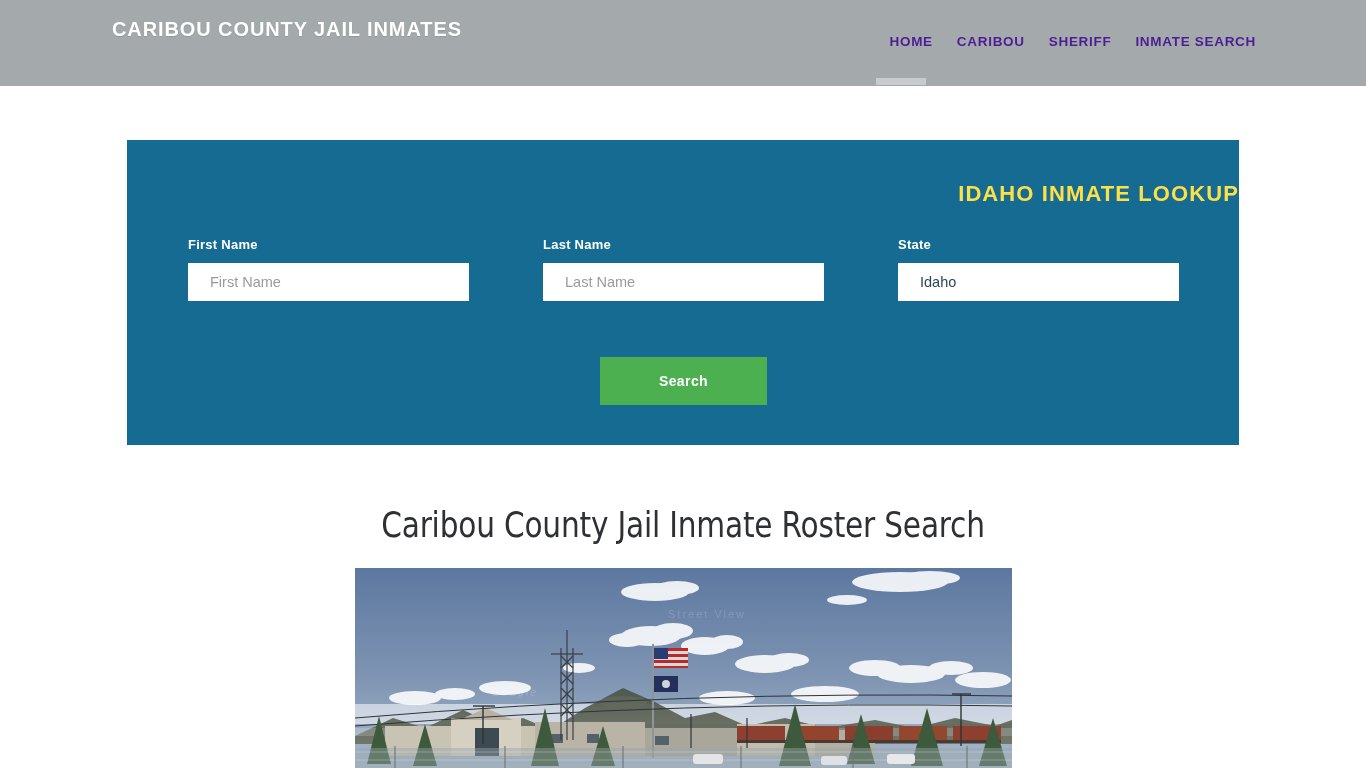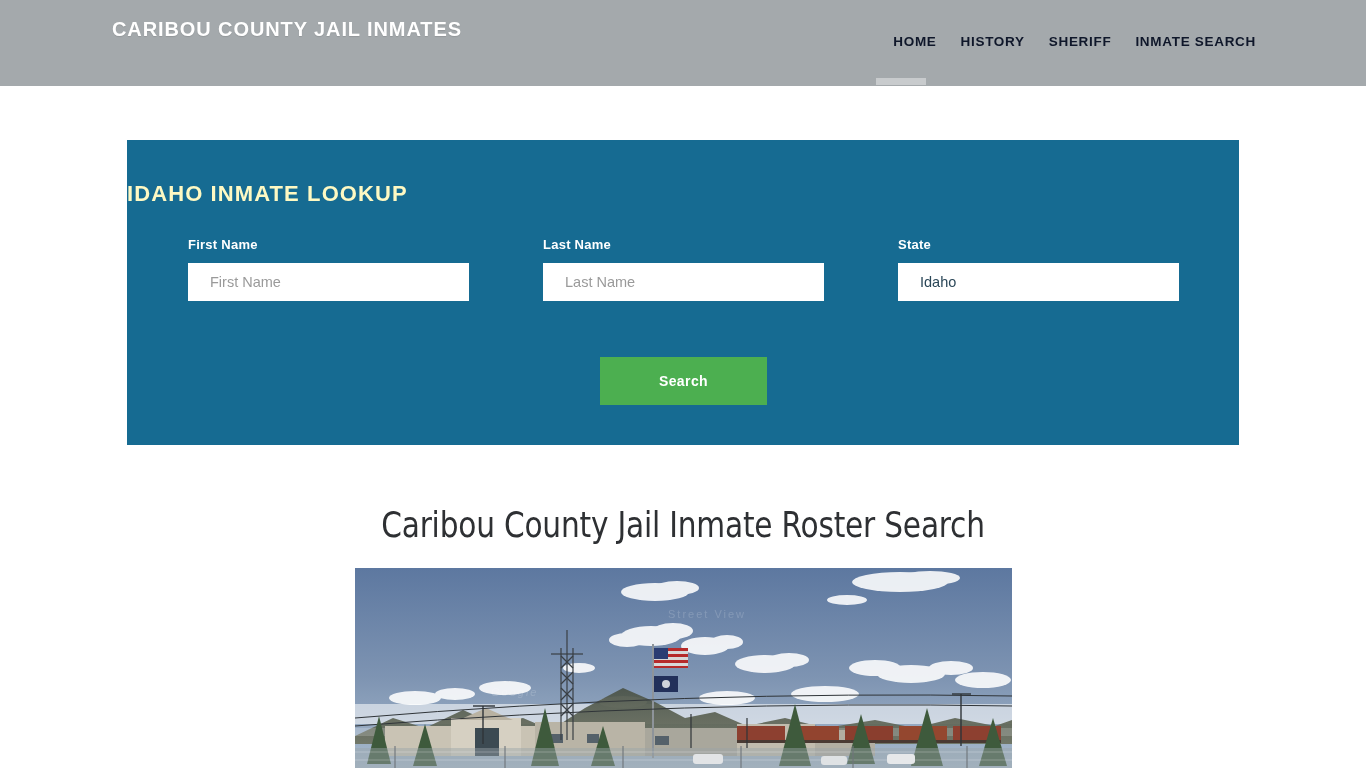--- a/index.html
+++ b/index.html
@@ -40,21 +40,21 @@
     display: flex;
     align-items: flex-start;
     gap: 0px;
   }
 
   .nav-item {
     position: relative;
     font-size: 13.5px;
     font-weight: bold;
     letter-spacing: 0.7px;
-    color: #0f172a;
+    color: #4c1d95;
     white-space: nowrap;
     padding: 0 12px;
     line-height: 18px;
     text-decoration: none;
     cursor: pointer;
   }
   .nav-item:last-child { padding-right: 0; }
 
   .nav-active-bar {
     position: absolute;
@@ -73,25 +73,25 @@
     width: 1112px;
     height: 305px;
     background: #166b92;
   }
 
   .lookup-title {
     position: absolute;
     top: 41px;
     left: 0;
     width: 100%;
-    text-align: left;
+    text-align: right;
     font-size: 22px;
     font-weight: bold;
     letter-spacing: 1.1px;
-    color: #fef9c3;
+    color: #fde047;
   }
 
   .field {
     position: absolute;
     top: 97px;
     width: 281px;
   }
   .field-first { left: 61px; }
   .field-last  { left: 416px; }
   .field-state { left: 771px; }
@@ -173,21 +173,21 @@
   .wm-2 { left: 136px; top: 118px; font-style: italic; }
 </style>
 </head>
 <body>
 
 <div class="site-header">
   <div class="brand">CARIBOU COUNTY JAIL INMATES</div>
 
   <nav class="main-nav">
     <a class="nav-item">HOME</a>
-    <a class="nav-item">HISTORY</a>
+    <a class="nav-item">CARIBOU</a>
     <a class="nav-item">SHERIFF</a>
     <a class="nav-item">INMATE SEARCH</a>
   </nav>
 
   <div class="nav-active-bar"></div>
 </div>
 
 <section class="lookup-panel">
 
   <div class="lookup-title">IDAHO INMATE LOOKUP</div>

